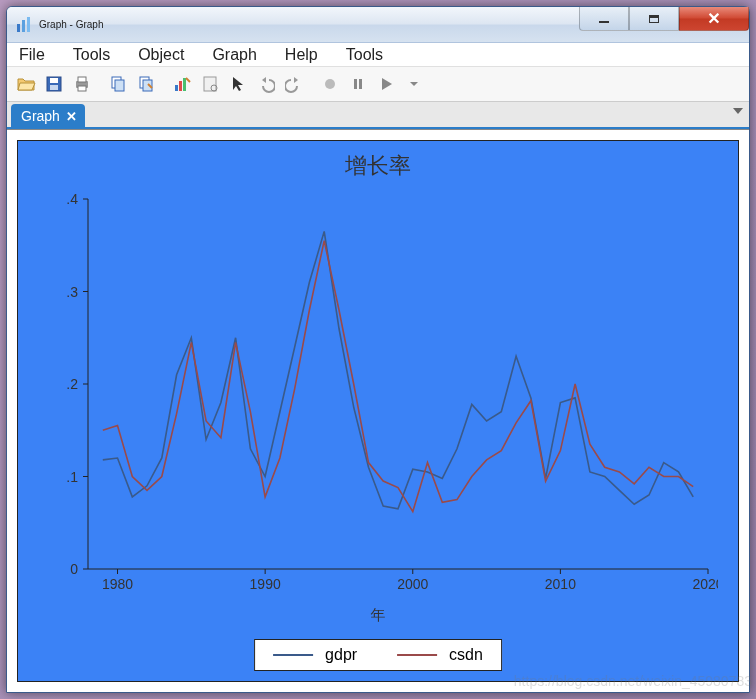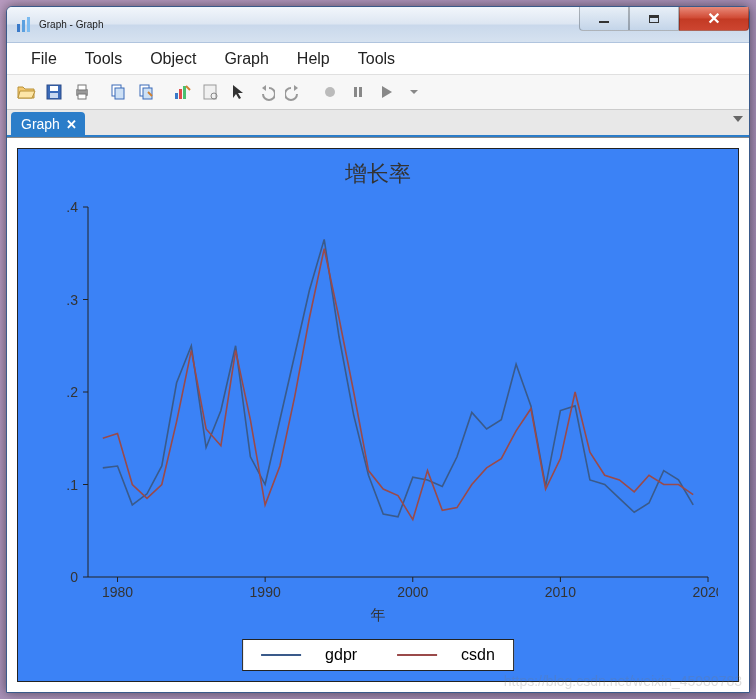--- a/index.html
+++ b/index.html
@@ -64,26 +64,26 @@
     color: #fff;
     border-radius: 0 0 4px 0;
     font-size: 16px;
     font-weight: bold;
   }
   .win-min span, .win-max span { display:block; }
   .min-glyph { width:10px; height:0; border-top:2px solid #333; margin-top:6px;}
   .max-glyph { width:10px; height:8px; border:1px solid #333; border-top:3px solid #333;}
   
   .menubar {
-    height: 32px;
+    height: 24px;
     background: #fff;
     border-bottom: 1px solid #e0e0e0;
     display: flex;
     align-items: center;
-    padding: 0 12px;
+    padding: 0 0;
     gap: 4px;
   }
   .menu-item {
     padding: 4px 12px;
     font-size: 16px;
     color: #222;
     cursor: default;
   }
   
   .toolbar {
@@ -171,25 +171,25 @@
     left: 50%;
     transform: translateX(-50%);
     border: 1px solid #222;
     background: #fff;
     padding: 6px 18px;
     display: flex;
     gap: 40px;
     align-items: center;
     font-size: 16px;
   }
-  .legend-item { display: flex; align-items: center; gap: 24px; }
+  .legend-item { display: flex; align-items: center; gap: 12px; }
   .legend-line { width: 40px; height: 0; border-top: 2px solid; }
   .watermark {
     position: absolute;
-    right: 14px; bottom: 10px;
+    right: 4px; bottom: 10px;
     font-size: 14px;
     color: rgba(120,120,120,0.25);
     font-family: Arial, sans-serif;
     pointer-events: none;
   }
   svg text { font-family: Arial, sans-serif; }
 </style>
 </head>
 <body>
 

